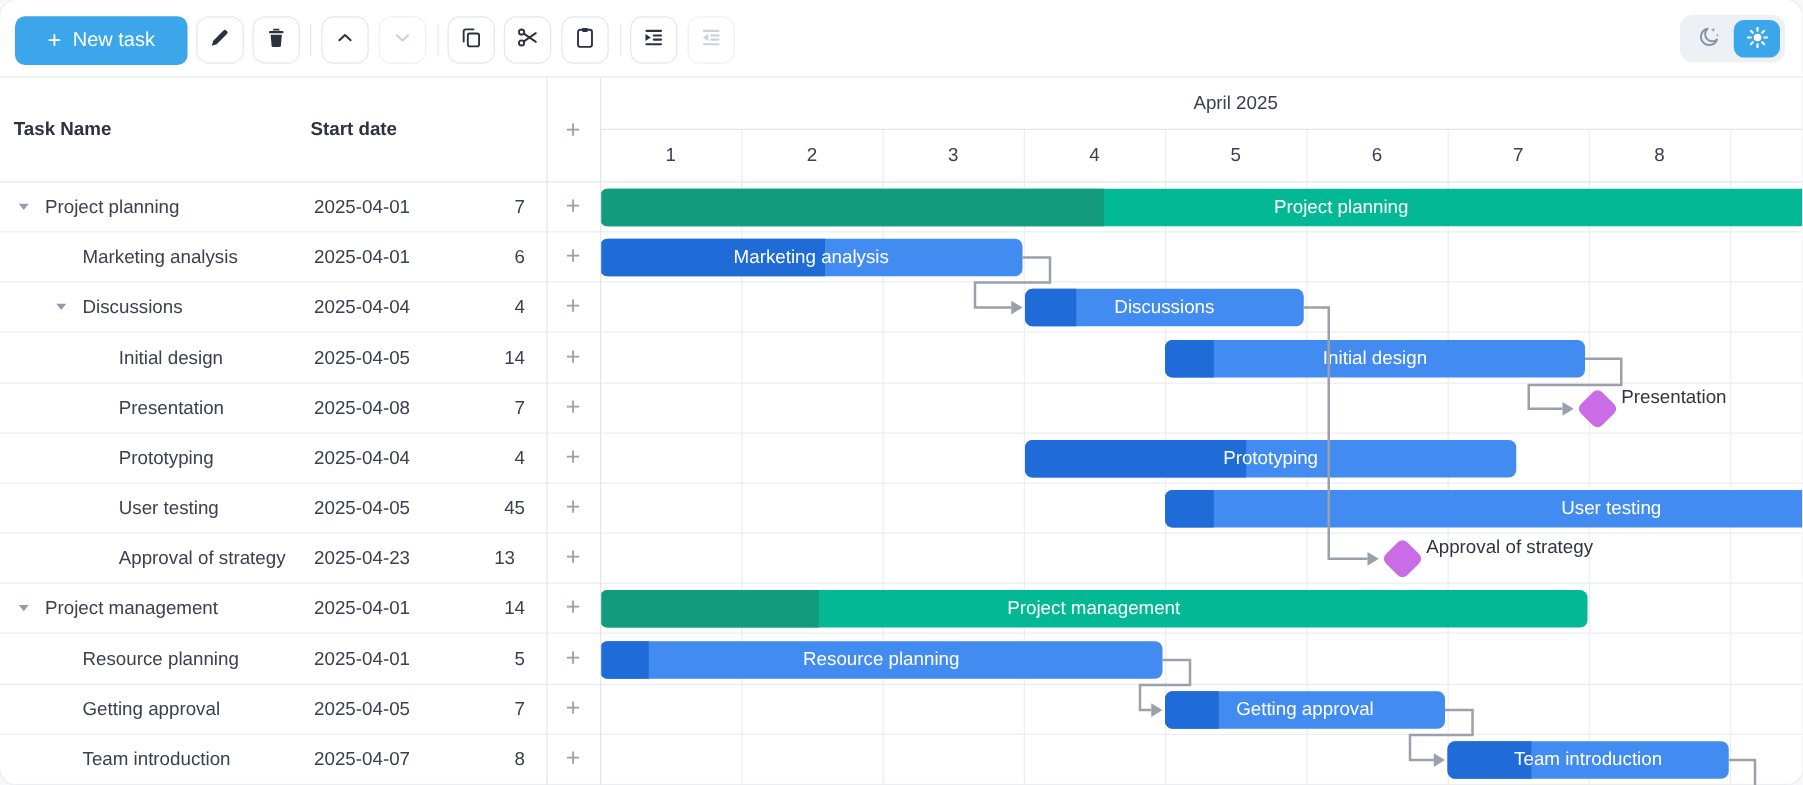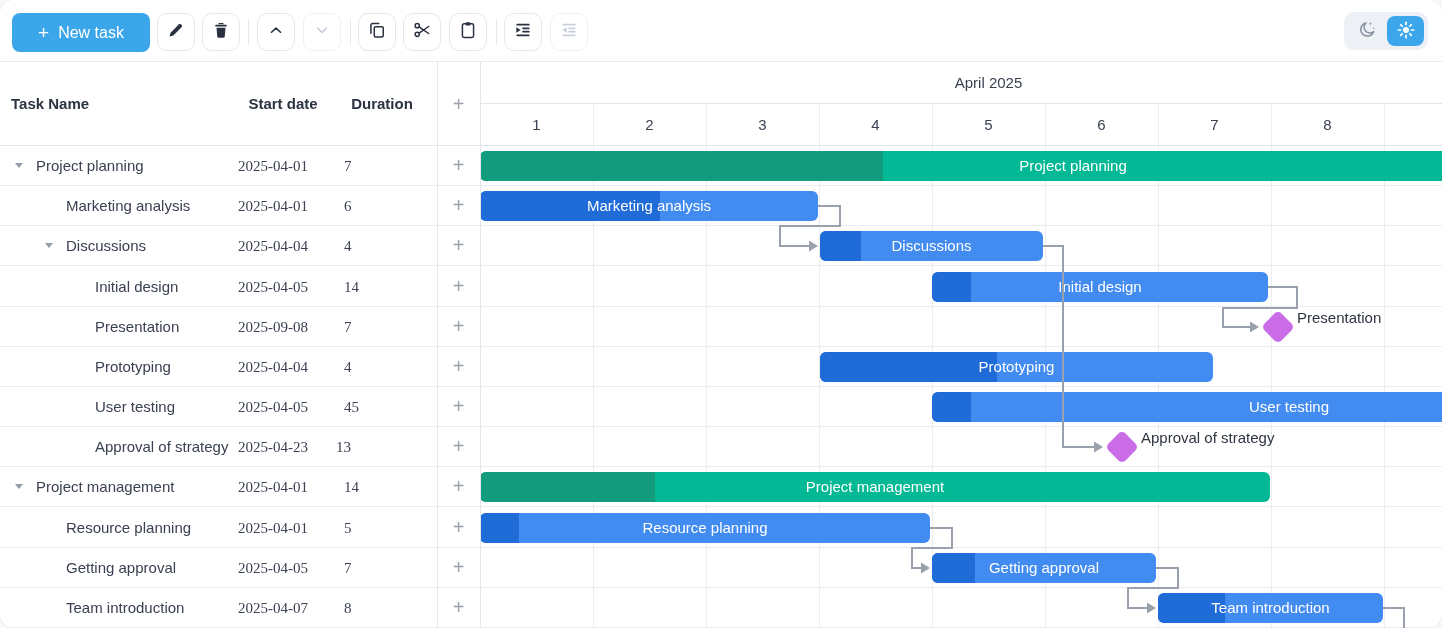--- a/index.html
+++ b/index.html
@@ -17,21 +17,21 @@
   .theme-btn.active { background:#3ba6ea; }
   
   .grid-header-cell { position:absolute; top:62px; height:84px; line-height:84px; font-size:15px; font-weight:700; color:#2b3240; z-index:5; }
   .hline, .vline { position:absolute; background:#ebedf0; z-index:1; }
   .header-line { position:absolute; background:#e4e6ea; z-index:4; }
   .month-label { position:absolute; left:480px; top:62px; width:1017px; height:42px; line-height:42px; text-align:center; font-size:15px; color:#3a4150; z-index:5; }
   .day-label { position:absolute; top:104px; height:42px; line-height:42px; text-align:center; font-size:15px; color:#3a4150; z-index:5; }
   
   .row-line { position:absolute; left:0; width:1442px; height:1px; background:#ebedf0; z-index:1; }
   .cell-name { position:absolute; font-size:15px; color:#3a4150; height:40px; line-height:40px; white-space:nowrap; z-index:3; }
-  .cell-date,.cell-dur { position:absolute; font-size:15px; color:#3a4150; height:40px; line-height:40px; text-align:left; z-index:3;font-family:Liberation Serif, serif; }
+  .cell-date,.cell-dur { position:absolute; font-size:15px; color:#3a4150; height:40px; line-height:40px; text-align:right; z-index:3; }
   .expander { position:absolute; width:0; height:0; border-left:4.5px solid transparent; border-right:4.5px solid transparent; border-top:5.5px solid #949cab; z-index:3; cursor:pointer; }
   .row-plus { position:absolute; left:437px; width:43px; height:40px; line-height:38px; text-align:center; font-size:20px; font-weight:300; color:#9aa1ad; z-index:3; cursor:pointer; }
   
   .bar { position:absolute; height:30px; border-radius:6px; z-index:2; cursor:pointer; }
   .bar.clip-right { border-top-right-radius:0; border-bottom-right-radius:0; }
   .bar .progress { position:absolute; left:0; top:0; bottom:0; border-radius:6px 0 0 6px; }
   .bar-label { position:absolute; width:400px; text-align:center; height:30px; line-height:30px; font-size:15px; color:#fff; z-index:3; pointer-events:none; white-space:nowrap; }
   .milestone { position:absolute; width:24px; height:24px; border-radius:5px; transform:rotate(45deg); z-index:2; cursor:pointer; }
   .ms-label { position:absolute; height:22px; line-height:22px; font-size:15px; color:#2f3542; white-space:nowrap; z-index:3; }
   svg.links { position:absolute; left:0; top:0; z-index:4; pointer-events:none; }
@@ -137,21 +137,20 @@
                 <line x1="6.2" y1="17.8" x2="7.9" y2="16.1"></line>
                 <line x1="16.1" y1="7.9" x2="17.8" y2="6.2"></line>
               </g>
             </svg></span>
       </button>
     </div>
   </div>
 
   <div class="grid-header-cell" style="left:238px;width:90px;text-align:center">Start date</div>
   <div class="grid-header-cell" style="left:11px">Task Name</div>
-  <div class="grid-header-cell" style="left:344px;width:76px;text-align:center">Duration</div>
   <div class="grid-header-cell" style="left:437px;width:43px;text-align:center;font-weight:300;font-size:20px;color:#9aa1ad;cursor:pointer">+</div>
 
   <div class="month-label">April 2025</div>
   <div id="day-labels">
       <div class="day-label" style="left: 480px; width: 113px;">1</div>
       <div class="day-label" style="left: 593px; width: 113px;">2</div>
       <div class="day-label" style="left: 706px; width: 113px;">3</div>
       <div class="day-label" style="left: 819px; width: 113px;">4</div>
       <div class="day-label" style="left: 932px; width: 113px;">5</div>
       <div class="day-label" style="left: 1045px; width: 113px;">6</div>
@@ -202,21 +201,21 @@
       <div style="position: absolute; left: 0px; top: 266.5px; width: 1442px; height: 40.1667px;">
         <div class="row-line" style="left: 0px; top: 39.1667px;"></div>
         <div class="cell-name" style="left: 95px;">Initial design</div>
         <div class="cell-date" style="left: 238px; width: 90px;">2025-04-05</div>
         <div class="cell-dur" style="left: 344px; width: 76px;">14</div>
         <div class="row-plus">+</div>
       </div>
       <div style="position: absolute; left: 0px; top: 306.667px; width: 1442px; height: 40.1667px;">
         <div class="row-line" style="left: 0px; top: 39.1667px;"></div>
         <div class="cell-name" style="left: 95px;">Presentation</div>
-        <div class="cell-date" style="left: 238px; width: 90px;">2025-09-08</div>
+        <div class="cell-date" style="left: 238px; width: 90px;">2025-04-08</div>
         <div class="cell-dur" style="left: 344px; width: 76px;">7</div>
         <div class="row-plus">+</div>
       </div>
       <div style="position: absolute; left: 0px; top: 346.833px; width: 1442px; height: 40.1667px;">
         <div class="row-line" style="left: 0px; top: 39.1667px;"></div>
         <div class="cell-name" style="left: 95px;">Prototyping</div>
         <div class="cell-date" style="left: 238px; width: 90px;">2025-04-04</div>
         <div class="cell-dur" style="left: 344px; width: 76px;">4</div>
         <div class="row-plus">+</div>
       </div>

